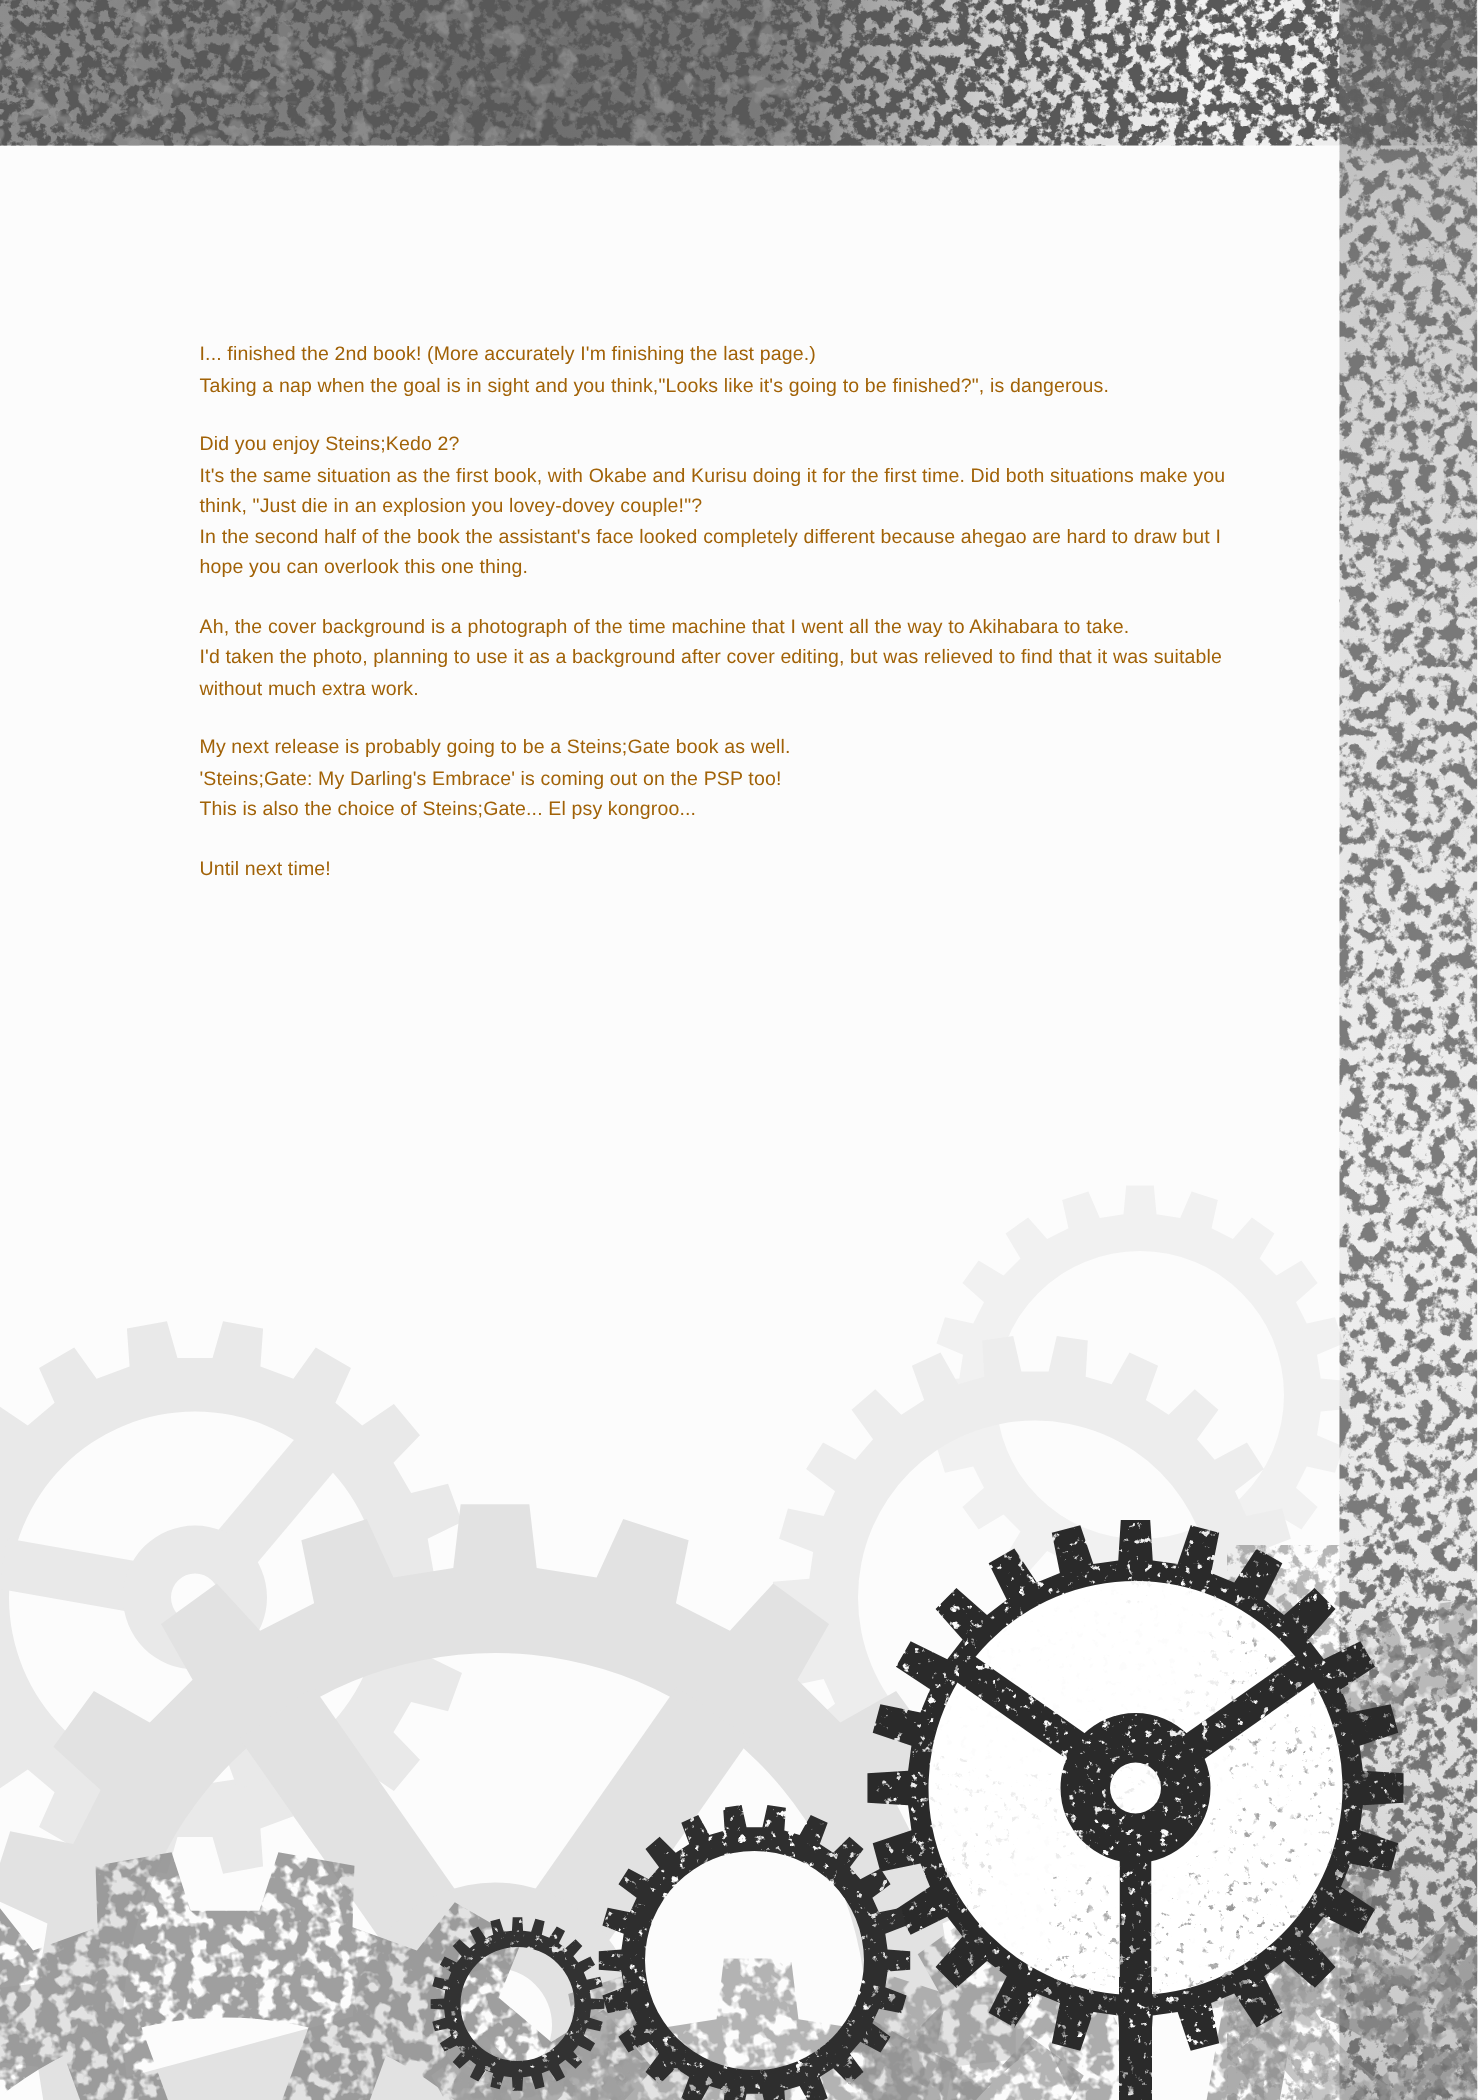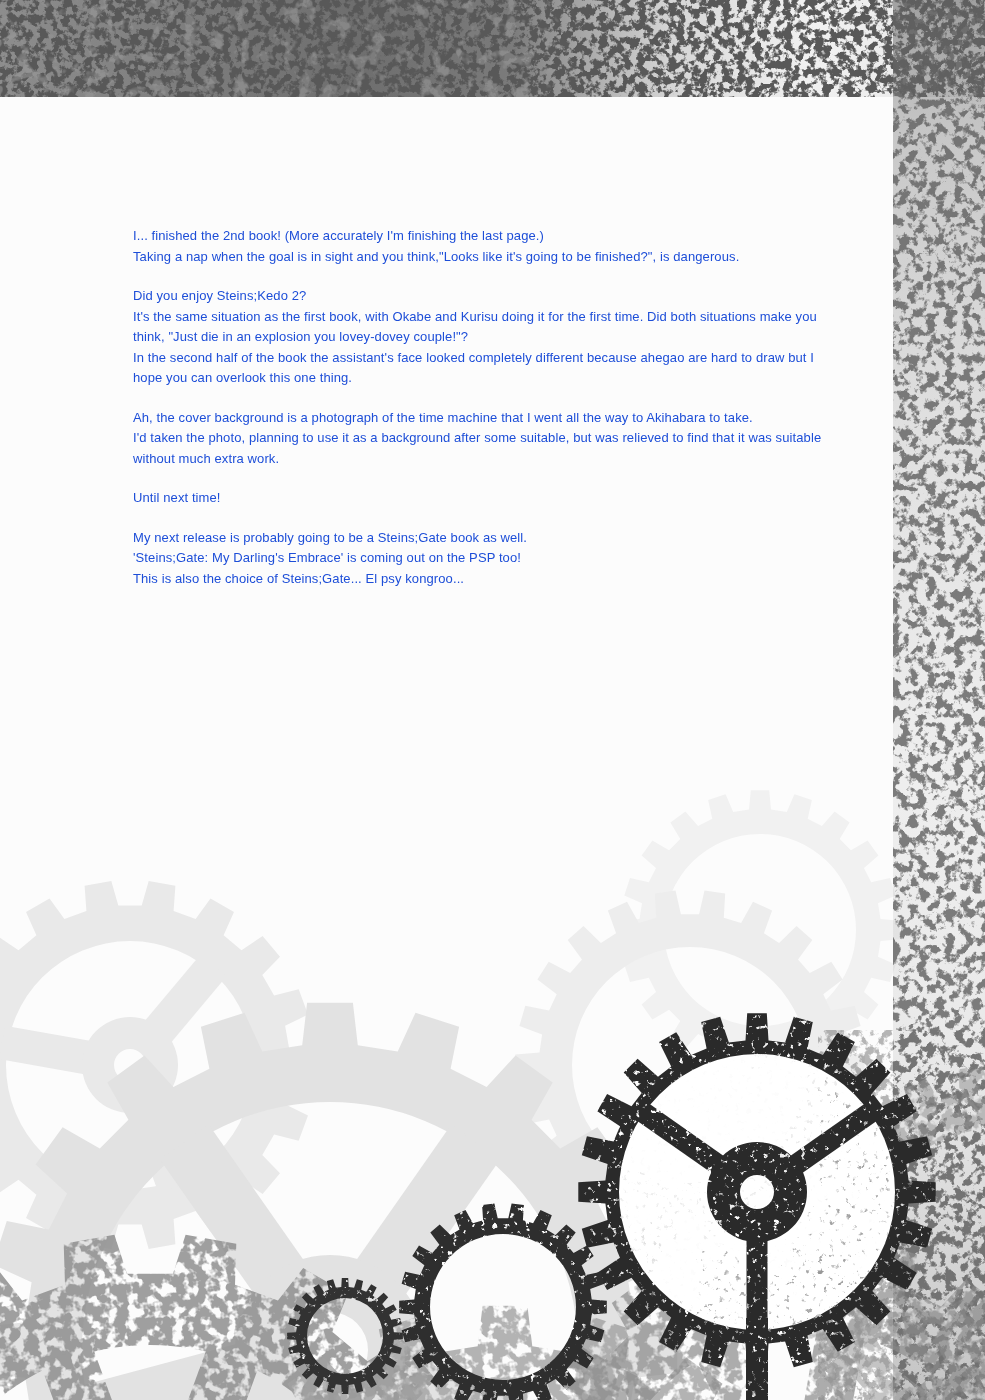--- a/index.html
+++ b/index.html
@@ -6,21 +6,21 @@
   .page{
     position:relative;
     width:985px;height:1400px;
     background:#fcfcfc;
     overflow:hidden;
     font-family:"Liberation Sans", sans-serif;
   }
   svg.bg{position:absolute;left:0;top:0;width:985px;height:1400px;z-index:1;}
   .text-block{
     position:absolute;left:133px;top:226px;z-index:5;
-    font-size:13px;line-height:20.5px;color:#1d4ed8;letter-spacing:0.1px;
+    font-size:13px;line-height:20.5px;color:#a16207;letter-spacing:0.1px;
   }
   .text-block p{margin:0 0 19px 0;white-space:pre;}
 </style>
 </head>
 <body>
 
 <div class="page">
 
   <svg class="bg" viewBox="0 0 985 1400" xmlns="http://www.w3.org/2000/svg">
     <defs>
@@ -149,21 +149,21 @@
 
   <div class="text-block">
     <p>I... finished the 2nd book! (More accurately I'm finishing the last page.)
 Taking a nap when the goal is in sight and you think,"Looks like it's going to be finished?", is dangerous.</p>
     <p>Did you enjoy Steins;Kedo 2?
 It's the same situation as the first book, with Okabe and Kurisu doing it for the first time. Did both situations make you
 think, "Just die in an explosion you lovey-dovey couple!"?
 In the second half of the book the assistant's face looked completely different because ahegao are hard to draw but I
 hope you can overlook this one thing.</p>
     <p>Ah, the cover background is a photograph of the time machine that I went all the way to Akihabara to take.
-I'd taken the photo, planning to use it as a background after some suitable, but was relieved to find that it was suitable
+I'd taken the photo, planning to use it as a background after cover editing, but was relieved to find that it was suitable
 without much extra work.</p>
-    <p>Until next time!</p>
     <p>My next release is probably going to be a Steins;Gate book as well.
 'Steins;Gate: My Darling's Embrace' is coming out on the PSP too!
 This is also the choice of Steins;Gate... El psy kongroo...</p>
+    <p>Until next time!</p>
   </div>
 
 </div>
 
 </body></html>

